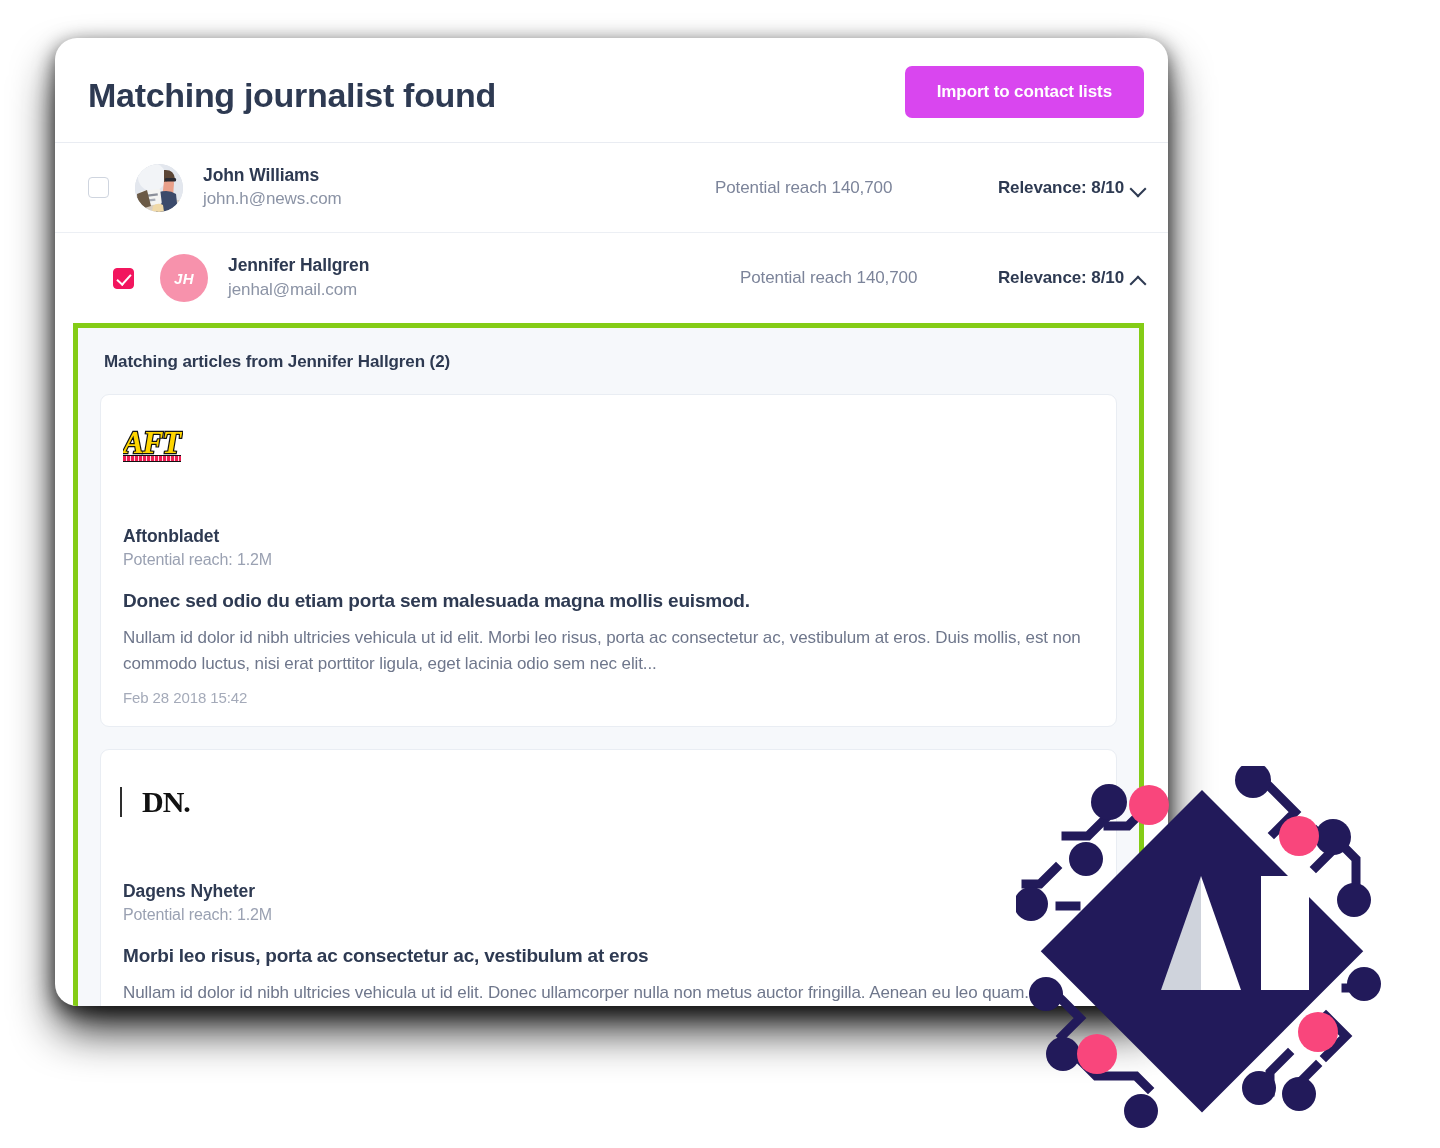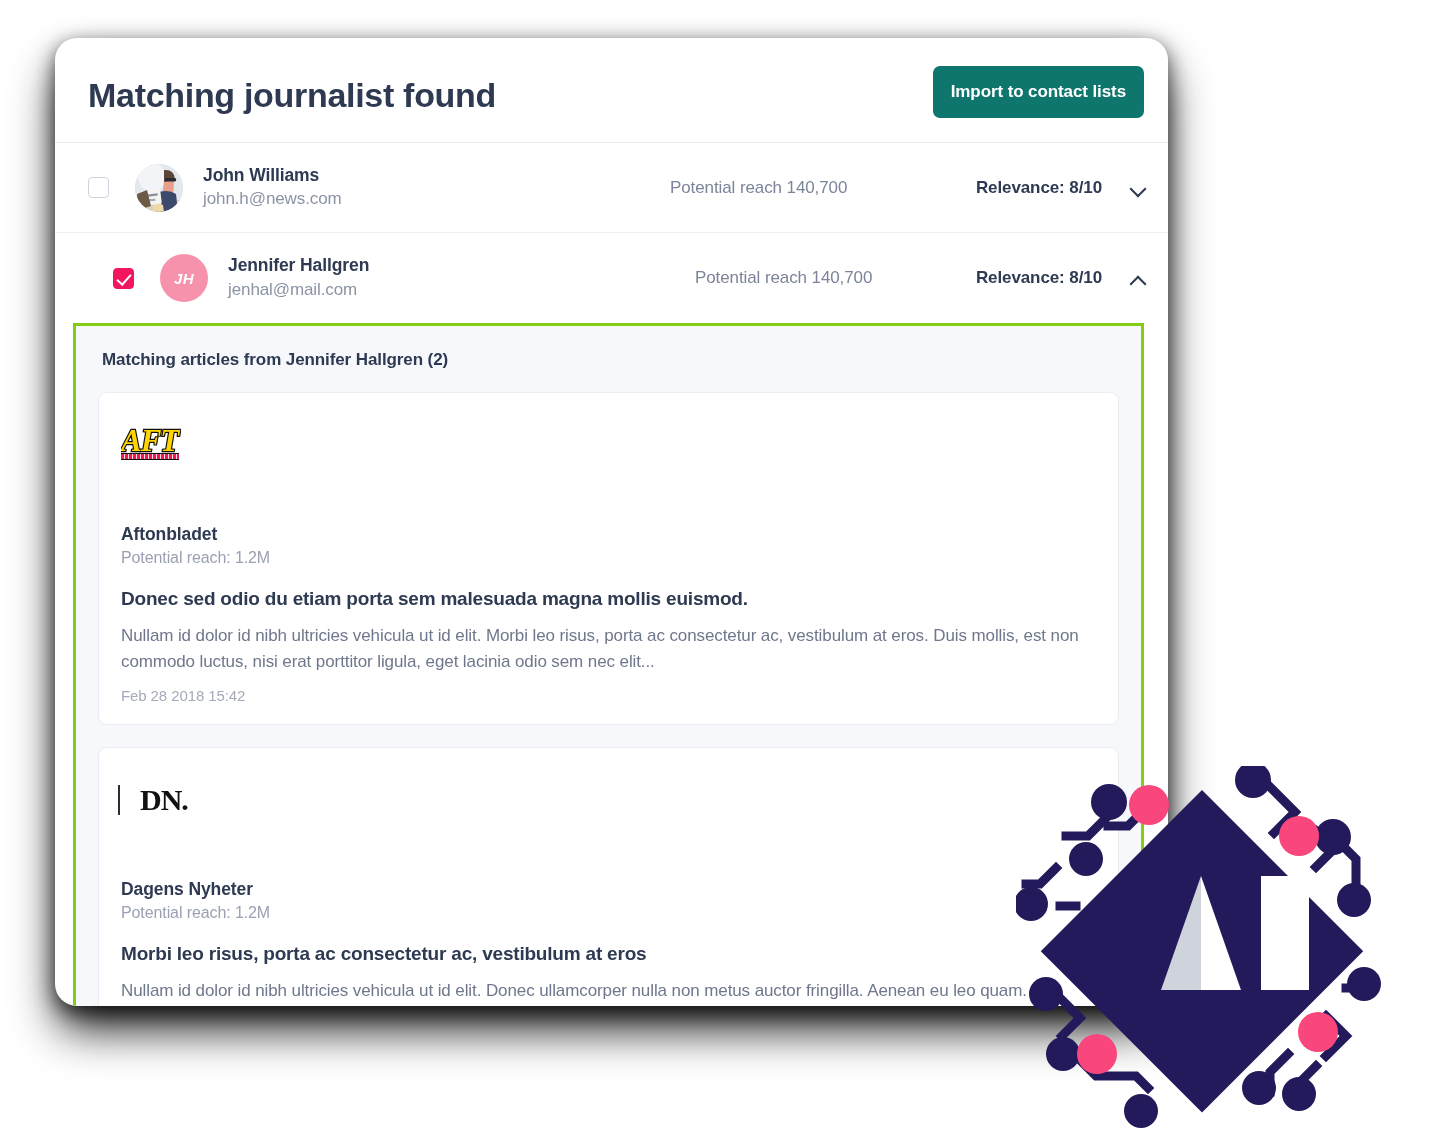--- a/index.html
+++ b/index.html
@@ -46,24 +46,24 @@
     font-size: 34px;
     font-weight: bold;
     color: #2e3a52;
     letter-spacing: -0.3px;
   }
   .import-btn {
     position: absolute;
     right: 24px;
     top: 28px;
     height: 52px;
-    padding: 0 18px;
+    padding: 0 32px;
     border: none;
     border-radius: 7px;
-    background: #0f766e;
+    background: #d946ef;
     color: #ffffff;
     font-family: "Liberation Sans", sans-serif;
     font-size: 17px;
     font-weight: bold;
     letter-spacing: -0.1px;
     cursor: pointer;
     white-space: nowrap;
   }
 
   
@@ -136,32 +136,32 @@
   }
   .pmail {
     font-size: 17px;
     color: #8b93a5;
     line-height: 1.4;
     letter-spacing: -0.1px;
   }
 
   .reach {
     position: absolute;
-    left: 615px;
+    left: 660px;
     font-size: 17px;
     color: #7c849a;
     letter-spacing: -0.1px;
     white-space: nowrap;
   }
   .relevance {
     position: absolute;
     right: 22px;
     display: flex;
     align-items: center;
-    gap: 29px;
+    gap: 7px;
     font-size: 17px;
     font-weight: bold;
     color: #2e3a52;
     letter-spacing: -0.1px;
     white-space: nowrap;
     cursor: pointer;
   }
   .chev {
     width: 15px; height: 9px;
     position: relative;
@@ -175,21 +175,21 @@
     border: solid #2e3a52;
     border-width: 0 2.4px 2.4px 0;
     transform: rotate(45deg);
   }
   .chev.up::before { transform: rotate(-135deg); top: 4px; }
 
   
   .articles-panel {
     margin: 0 24px 0 18px;
     background: #f6f8fb;
-    border: 3px solid #84cc16;
+    border: 5px solid #84cc16;
     border-radius: 0;
     padding: 24px 22px 26px 22px;
   }
   .panel-title {
     font-size: 17px;
     font-weight: bold;
     color: #2e3a52;
     margin: 0 0 22px 4px;
     letter-spacing: -0.1px;
   }

